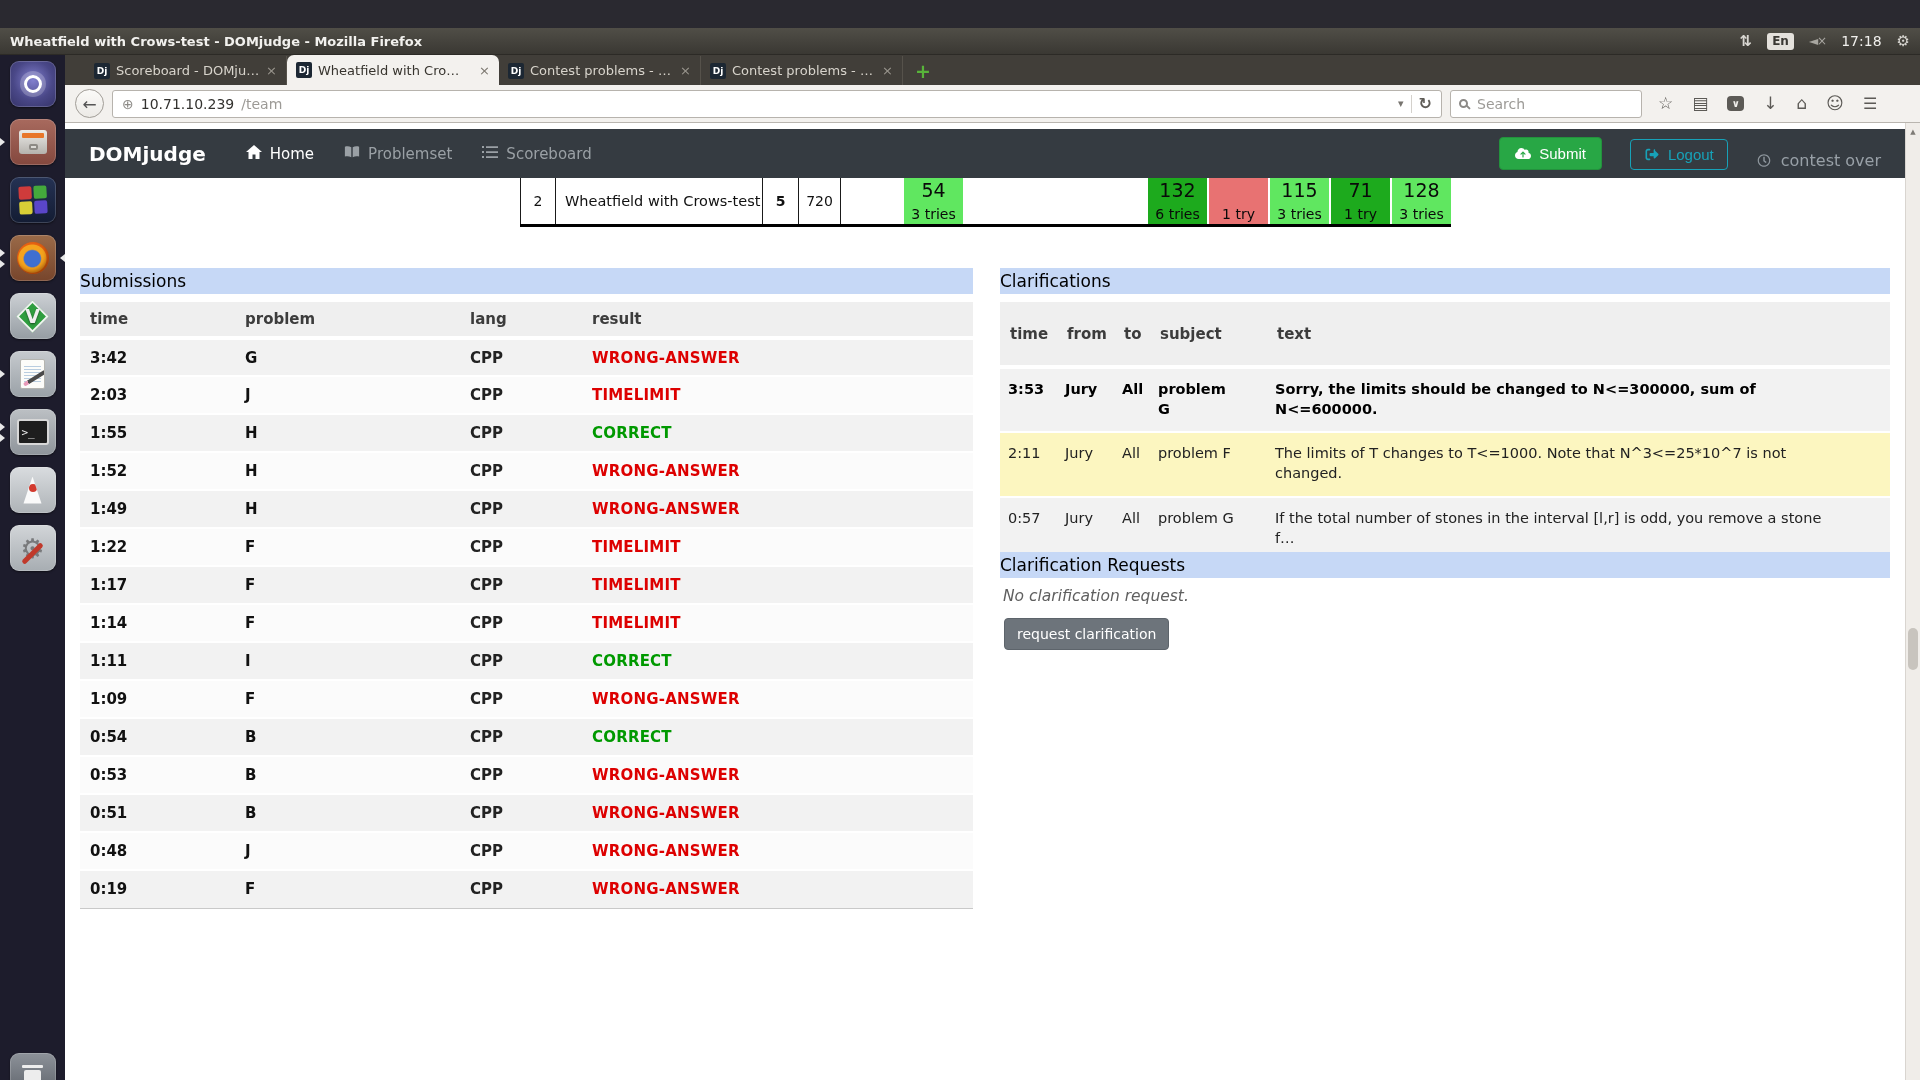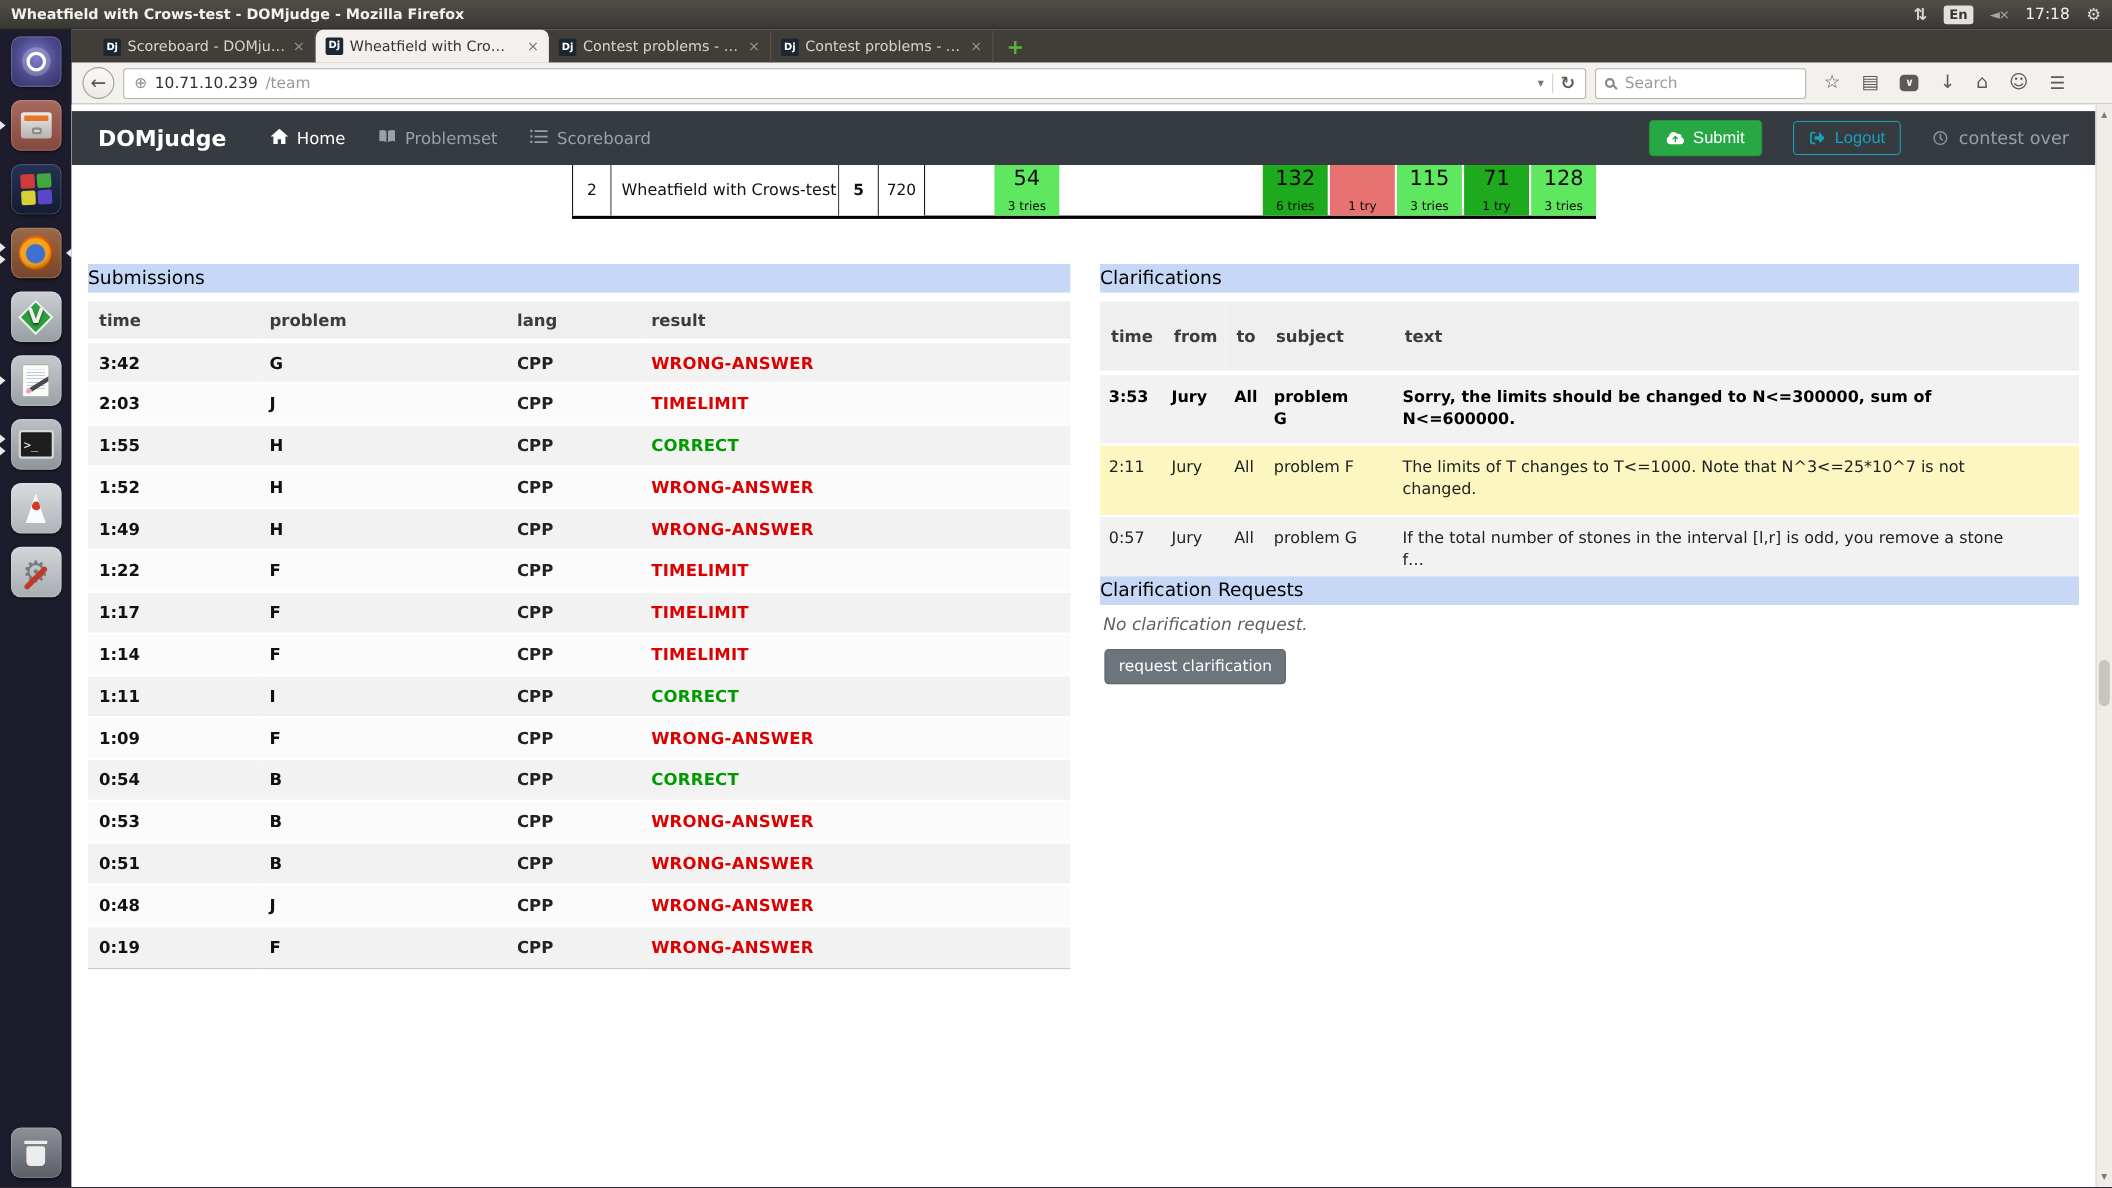--- a/index.html
+++ b/index.html
@@ -1,21 +1,21 @@
 <!DOCTYPE html>
 <html><head>
 <meta charset="utf-8">
 <style>
   html,body{margin:0;padding:0;width:1920px;height:1080px;overflow:hidden;
     font-family:"DejaVu Sans",sans-serif;background:#2a2930;}
   *{box-sizing:border-box;}
 
   
   .top-panel{height:27px;width:100%;background:linear-gradient(#504e47,#3a3833);
-    color:#fff;display:flex;align-items:center;padding:0 10px;border-bottom:1px solid #2c2a26;}
+    color:#fff;display:flex;align-items:center;padding:0 10px;border-bottom:1px solid #2c2a26;margin-top:28px;}
   .win-title{font-size:13px;font-weight:bold;color:#f2f1ee;}
   .tray{margin-left:auto;display:flex;align-items:center;gap:15px;color:#d9d7d2;}
   .tray-net{font-size:15px;font-weight:bold;}
   .kb-chip{background:#e4e1dc;color:#3a3833;font-size:12px;font-weight:bold;
     border-radius:3px;padding:1px 5px;line-height:15px;}
   .tray-vol{font-size:12px;color:#a8a6a0;letter-spacing:-1px;}
   .tray-time{font-size:14px;color:#f0efec;}
   .tray-gear{font-size:15px;}
 
   
@@ -112,40 +112,40 @@
   .sb-arrow.down{position:absolute;bottom:5px;padding:0;}
   .sb-thumb{position:absolute;top:505px;left:2px;width:10px;height:42px;background:#c8c4be;border-radius:5px;}
 
   
   .dj-navbar{position:absolute;left:0;top:6px;width:calc(100% - 15px);height:49px;background:#353b41;
     display:flex;align-items:center;padding:0 24px;}
   .dj-brand{color:#fff;font-size:20px;font-weight:bold;margin-right:40px;}
   .dj-nav{display:flex;align-items:flex-end;gap:30px;}
   .dj-nav-item{display:flex;align-items:center;gap:8px;font-size:15px;color:#9aa0a5;}
   .dj-nav-item.active{color:#fff;}
-  .dj-right{margin-left:auto;display:flex;align-items:center;gap:28px;}
+  .dj-right{margin-left:auto;display:flex;align-items:flex-end;gap:28px;}
   .btn-submit{display:flex;align-items:center;gap:8px;background:#28a745;color:#fff;font-size:15px;
     padding:7px 15px;border-radius:4px;border:1px solid #23923d;}
   .btn-logout{display:flex;align-items:center;gap:8px;background:transparent;color:#17a2b8;font-size:15px;
     padding:6px 13px;border-radius:4px;border:1px solid #17a2b8;}
   .contest-state{display:flex;align-items:center;gap:9px;color:#98a0a7;font-size:16px;}
 
   
   .score-frag{position:absolute;left:455px;top:55px;display:flex;border-bottom:3px solid #000;}
   .sc-info{height:46px;border-right:1px solid #1a1a1a;display:flex;align-items:center;justify-content:center;
     font-size:14px;color:#111;background:#fff;}
   .sc-rank{width:36px;border-left:1px solid #1a1a1a;}
   .sc-team{width:207px;justify-content:flex-start;padding-left:9px;font-weight:normal;font-size:14.5px;}
   .sc-solved{width:36px;font-weight:bold;}
   .sc-time{width:42px;}
   .sc-cells{display:flex;gap:2px;margin-left:2px;}
   .pcell{width:59px;height:46px;display:flex;flex-direction:column;justify-content:space-between;
     align-items:center;padding:2px 0 3px;}
   .pcell .num{font-size:19px;color:#0a0a0a;line-height:1.1;}
-  .pcell .tries{font-size:11px;color:#0a0a0a;line-height:1;}
+  .pcell .tries{font-size:14px;color:#0a0a0a;line-height:1;}
   .pc-correct{background:#60e760;}
   .pc-first{background:#1daa1d;}
   .pc-wrong{background:#e87272;}
   .pc-empty{background:transparent;}
 
   
   .panel-block{position:absolute;top:145px;}
   .panel-title{background:#c6d8f6;text-align:left;font-size:17px;height:26px;line-height:26px;
     color:#000;margin-bottom:8px;}
   table.djtab{width:100%;border-collapse:collapse;table-layout:fixed;}

